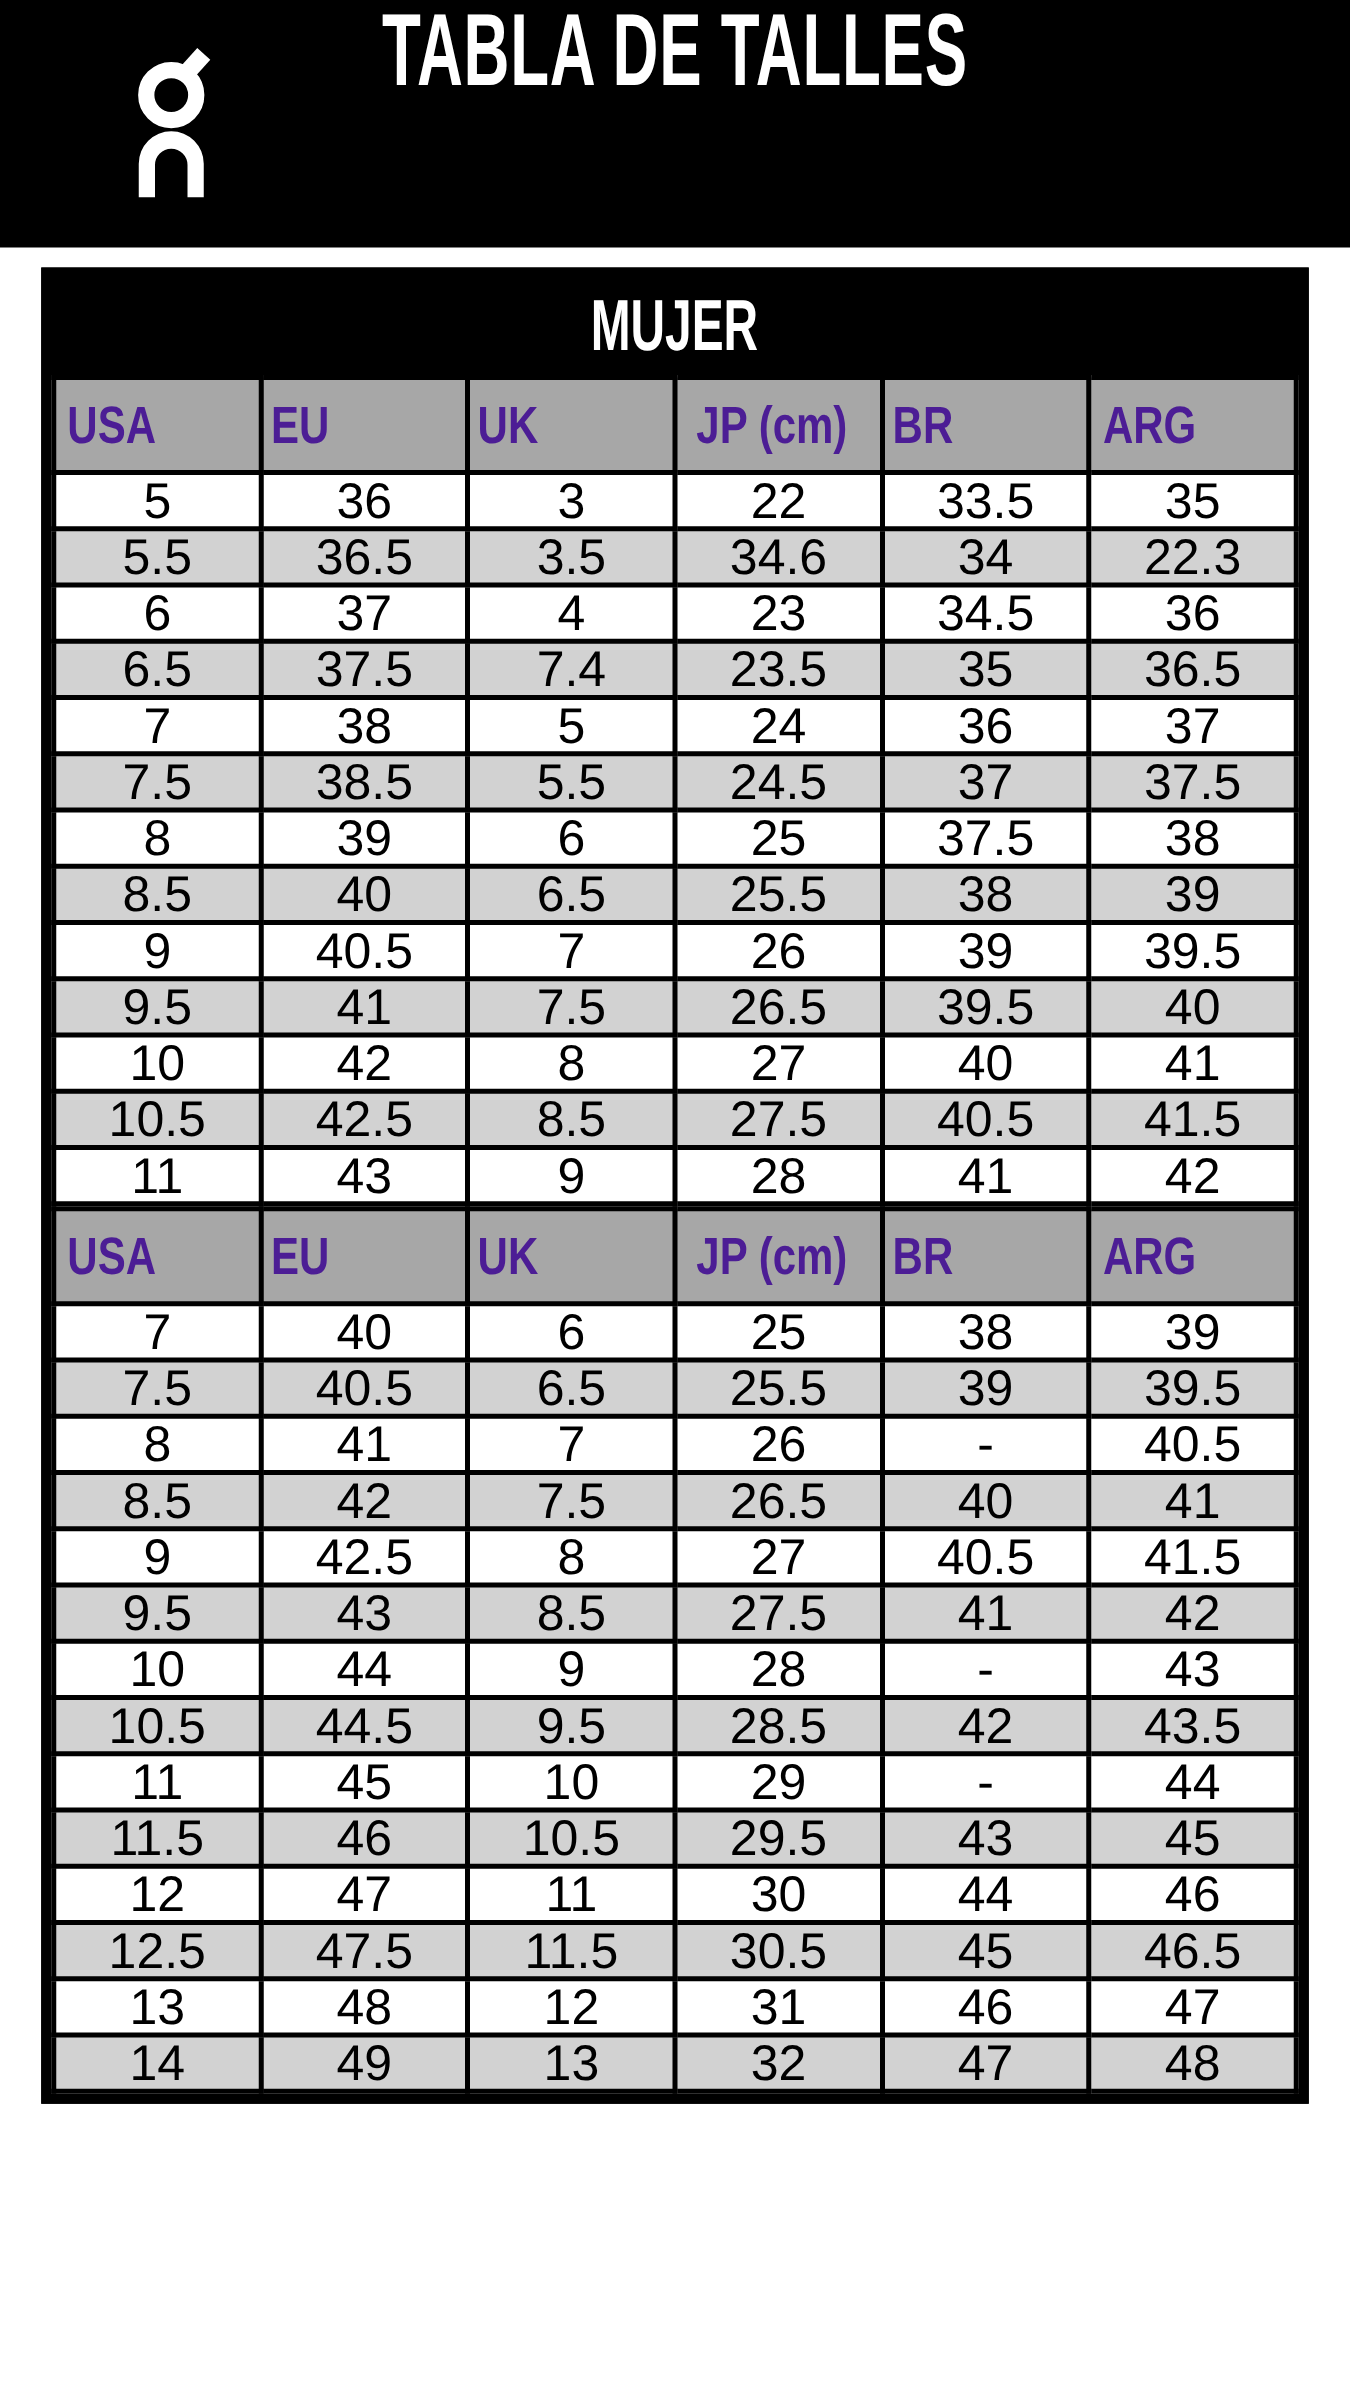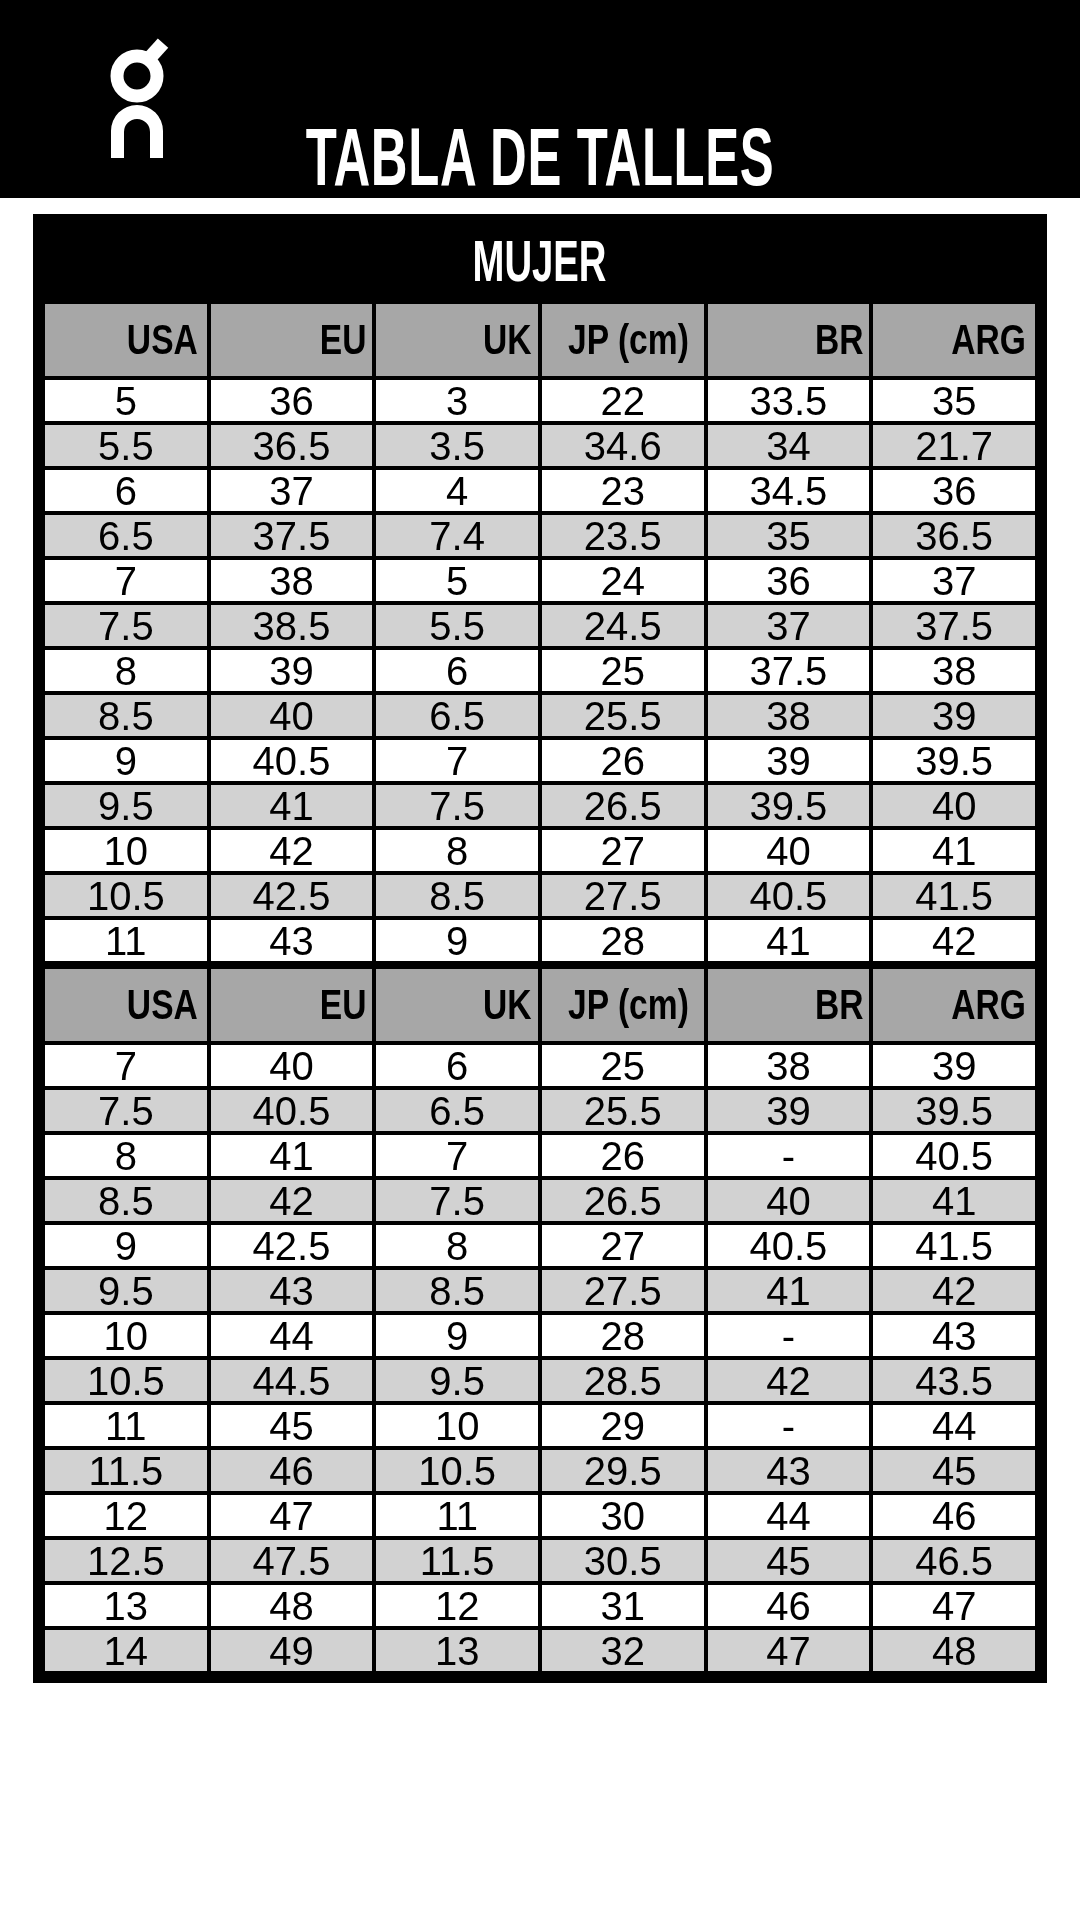--- a/index.html
+++ b/index.html
@@ -15,21 +15,21 @@
     overflow: hidden;
   }
 
   
   .top-banner {
     position: relative;
     width: 100%;
     height: 198px;
     background: #000000;
     display: flex;
-    align-items: flex-end;
+    align-items: flex-start;
     justify-content: center;
   }
   .logo-wrap {
     position: absolute;
     left: 110px;
     top: 36px;
     width: 62px;
     height: 122px;
   }
   .page-title {
@@ -81,24 +81,24 @@
     border-collapse: collapse;
     table-layout: fixed;
     background: #ffffff;
   }
   table.size-table th {
     background: #a7a7a7;
     border: 4px solid #000000;
     height: 76px;
     font-size: 42px;
     font-weight: 700;
-    text-align: right;
+    text-align: left;
     vertical-align: middle;
     white-space: nowrap;
-    color: #000000;
+    color: #4c1d95;
   }
   table.size-table td {
     border: 4px solid #000000;
     height: 45px;
     font-size: 40px;
     font-weight: 400;
     text-align: center;
     vertical-align: middle;
     background: #ffffff;
     line-height: 1;
@@ -152,21 +152,21 @@
             <td>22</td>
             <td>33.5</td>
             <td>35</td>
           </tr>
           <tr>
             <td>5.5</td>
             <td>36.5</td>
             <td>3.5</td>
             <td>34.6</td>
             <td>34</td>
-            <td>21.7</td>
+            <td>22.3</td>
           </tr>
           <tr>
             <td>6</td>
             <td>37</td>
             <td>4</td>
             <td>23</td>
             <td>34.5</td>
             <td>36</td>
           </tr>
           <tr>

